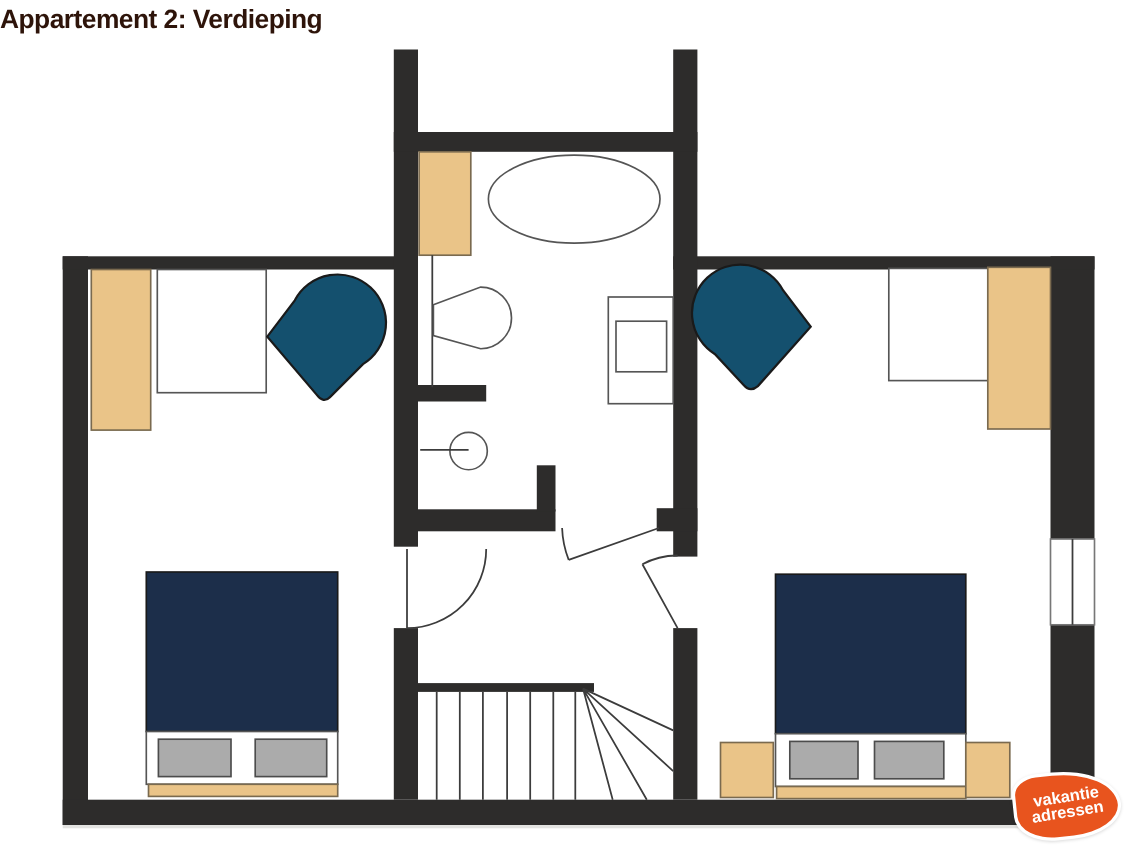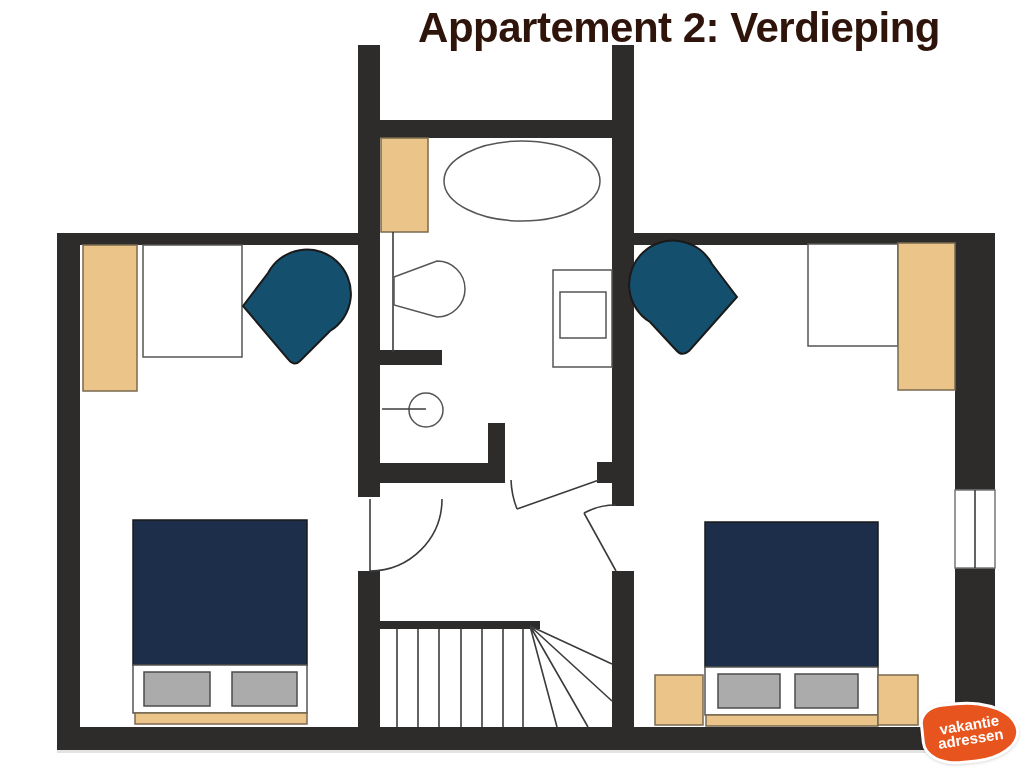--- a/index.html
+++ b/index.html
@@ -1,19 +1,19 @@
 <!DOCTYPE html>
 <html style="--background: #ffffff; --wall: #2d2c2b; --title: #2e140a; --wood: #eac488; --wood-border: #7a6a4f; --bed: #1c2e4a; --chair: #14506e; --dark-outline: #1a1a1a; --pillow: #ababab; --pillow-border: #4c4c4c; --line: #3c3c3c; --fixture: #555555; --logo-orange: #e8541e; --logo-text: #ffffff; --shadow: #e3e3e1;"><head>
 <meta charset="utf-8">
 <style>
   html,body{margin:0;padding:0;background:#fff;}
   .stage{position:relative;width:1024px;height:768px;background:var(--background,#fff);overflow:hidden;
          font-family:"Liberation Sans",sans-serif;}
-  .title{position:absolute;left:0;top:4px;width:940px;margin:0;text-align:right;
-         font-size:42px;font-weight:bold;letter-spacing:-0.5px;color:var(--title,#2e140a);}
+  .title{position:absolute;left:0;top:4px;width:940px;margin:0;text-align:left;
+         font-size:24px;font-weight:bold;letter-spacing:-0.5px;color:var(--title,#2e140a);}
   .plan{position:absolute;left:0;top:0;}
   .wall{fill:var(--wall,#2d2c2b);stroke:none;}
   .wood{fill:var(--wood,#eac488);stroke:var(--wood-border,#7a6a4f);stroke-width:1.5;}
   .white-fix{fill:#fff;stroke:var(--fixture,#555);stroke-width:1.5;}
   .bed-rect{fill:var(--bed,#1c2e4a);stroke:var(--dark-outline,#1a1a1a);stroke-width:1.5;}
   .chair-shape{fill:var(--chair,#14506e);stroke:var(--dark-outline,#1a1a1a);stroke-width:2;}
   .pillow-rect{fill:var(--pillow,#ababab);stroke:var(--pillow-border,#4c4c4c);stroke-width:1.5;}
   .thin{stroke:var(--line,#3c3c3c);stroke-width:1.6;fill:none;}
   .window-rect{fill:#fff;stroke:#777;stroke-width:1.5;}
   .shadow-strip{fill:var(--shadow,#e3e3e1);}

